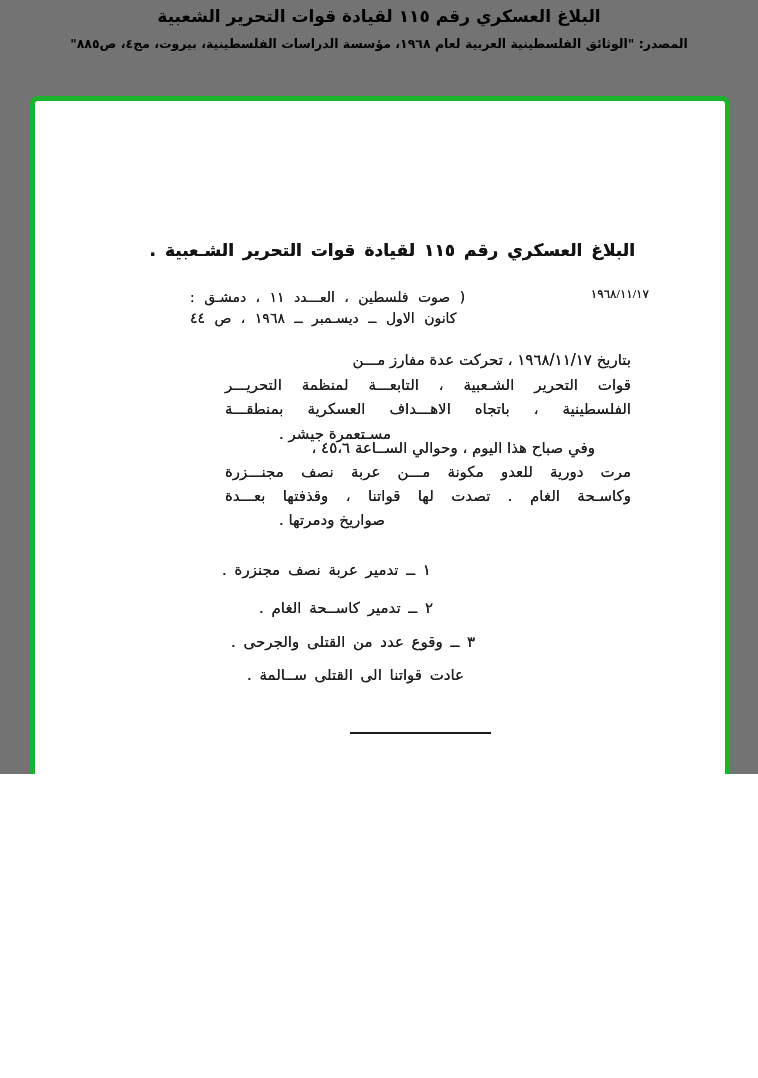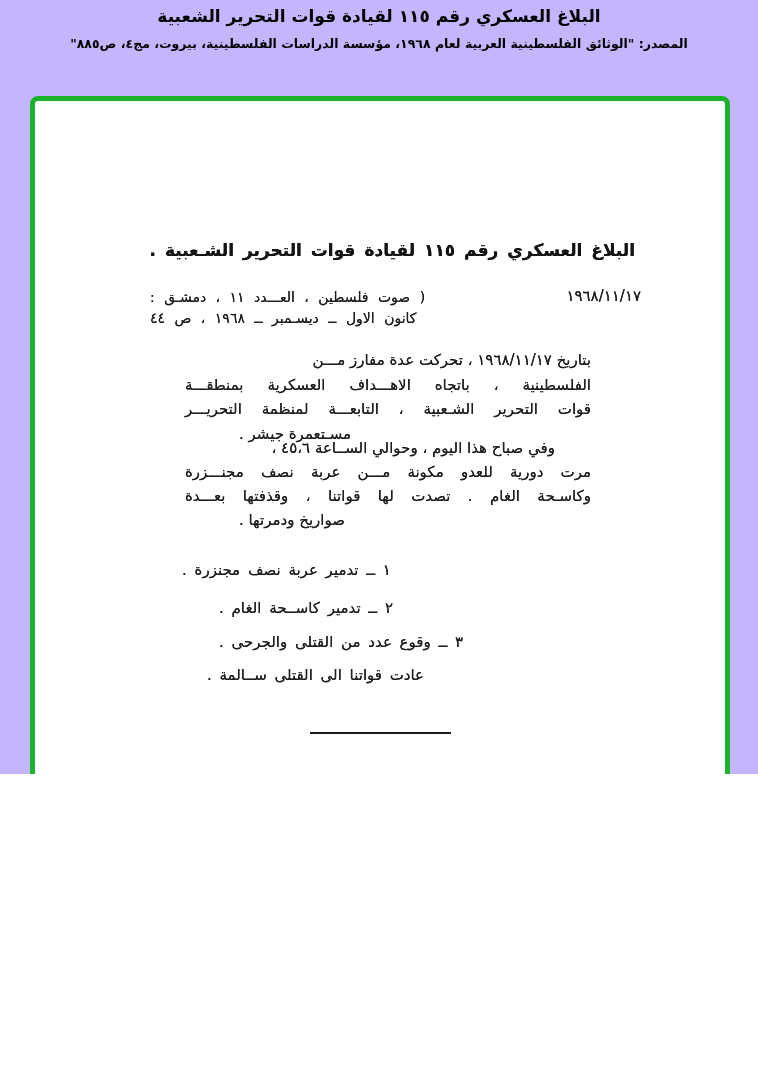--- a/index.html
+++ b/index.html
@@ -1,21 +1,21 @@
 <!DOCTYPE html>
 <html lang="ar"><head>
 <meta charset="utf-8">
 <title>Document</title>
 <style>
   html, body { margin: 0; padding: 0; background: #ffffff; }
   #page {
     position: relative;
     width: 758px;
     height: 774px;
-    background: #c4b5fd;
+    background: #737373;
     overflow: hidden;
     font-family: "DejaVu Sans", "Liberation Sans", sans-serif;
   }
 
   
   .hdr-title {
     position: absolute;
     top: 6px; left: 0; right: 0;
     text-align: center;
     font-size: 17px;
@@ -34,40 +34,41 @@
   
   .green-box {
     position: absolute;
     left: 30px; top: 96px;
     width: 700px; height: 927px;
     box-sizing: border-box;
     border: 5px solid #1ab32b;
     border-radius: 8px;
     background: #ffffff;
   }
-  .green-box > div { position: absolute; }
+  .green-box > div { position: absolute; margin-left: 40px; }
 
   
   .scan-text {
     color: #1f1f1f;
     font-size: 15px;
     text-shadow: 0 0 0.5px currentColor;
   }
   .scan-title {
     right: 90px; top: 139px;
     font-size: 17px;
     font-weight: 700;
     word-spacing: 3px;
     color: #141414;
     text-shadow: 0 0 0.6px currentColor;
   }
   .scan-date {
-    right: 84px; top: 186px;
-    font-size: 15px;
+    right: 76px; top: 186px;
+    font-size: 12px;
     letter-spacing: 2.5px;
+    font-family: Liberation Serif, serif;
   }
   .scan-citation {
     left: 115px; top: 186px;
     width: 345px;
     line-height: 21px;
     font-size: 14px;
     word-spacing: 5px;
     text-align: left;
   }
   .para { width: 406px; }
@@ -75,21 +76,21 @@
   .p2 { left: 150px; top: 335px; line-height: 24px; }
   .line-j { text-align: justify; text-align-last: justify; }
   .line-r { text-align: right; }
   .line-l { text-align: left; }
   .pad-l { padding-left: 54px; }
   .pad-r { padding-right: 36px; }
   .losses-intro { left: 250px; top: 426px; word-spacing: 5px; }
   .item, .closing { word-spacing: 3px; }
   .i1 { left: 147px; top: 460px; text-align: center; }
   .i2 { left: 184px; top: 498px; text-align: center; }
-  .i3 { left: 184px; top: 532px; }
+  .i3 { left: 156px; top: 532px; }
   .closing { left: 172px; top: 565px; }
   .divider {
     left: 275px; top: 631px;
     width: 141px; height: 2px;
     background: #1c1c1c;
   }
 </style>
 </head>
 <body>
 
@@ -105,22 +106,22 @@
 
     <div class="scan-date scan-text" dir="rtl">١٩٦٨/١١/١٧</div>
 
     <div class="scan-citation scan-text" dir="rtl">
       <div>( صوت فلسطين ، العـــدد ١١ ، دمشـق :</div>
       <div>كانون الاول ــ ديسـمبر ــ ١٩٦٨ ، ص ٤٤</div>
     </div>
 
     <div class="para p1 scan-text" dir="rtl">
       <div class="line-r">بتاريخ ١٩٦٨/١١/١٧ ، تحركت عدة مفارز مـــن</div>
+      <div class="line-j">قوات التحرير الشـعبية ، التابعـــة لمنظمة التحريـــر</div>
       <div class="line-j">الفلسطينية ، باتجاه الاهـــداف العسكرية بمنطقـــة</div>
-      <div class="line-j">قوات التحرير الشـعبية ، التابعـــة لمنظمة التحريـــر</div>
       <div class="line-l pad-l">مسـتعمرة جيشر .</div>
     </div>
 
     <div class="para p2 scan-text" dir="rtl">
       <div class="line-r pad-r">وفي صباح هذا اليوم ، وحوالي الســاعة ٤٥،٦ ،</div>
       <div class="line-j">مرت دورية للعدو مكونة مـــن عربة نصف مجنـــزرة</div>
       <div class="line-j">وكاسـحة الغام . تصدت لها قواتنا ، وقذفتها بعـــدة</div>
       <div class="line-l pad-l">صواريخ ودمرتها .</div>
     </div>
 

